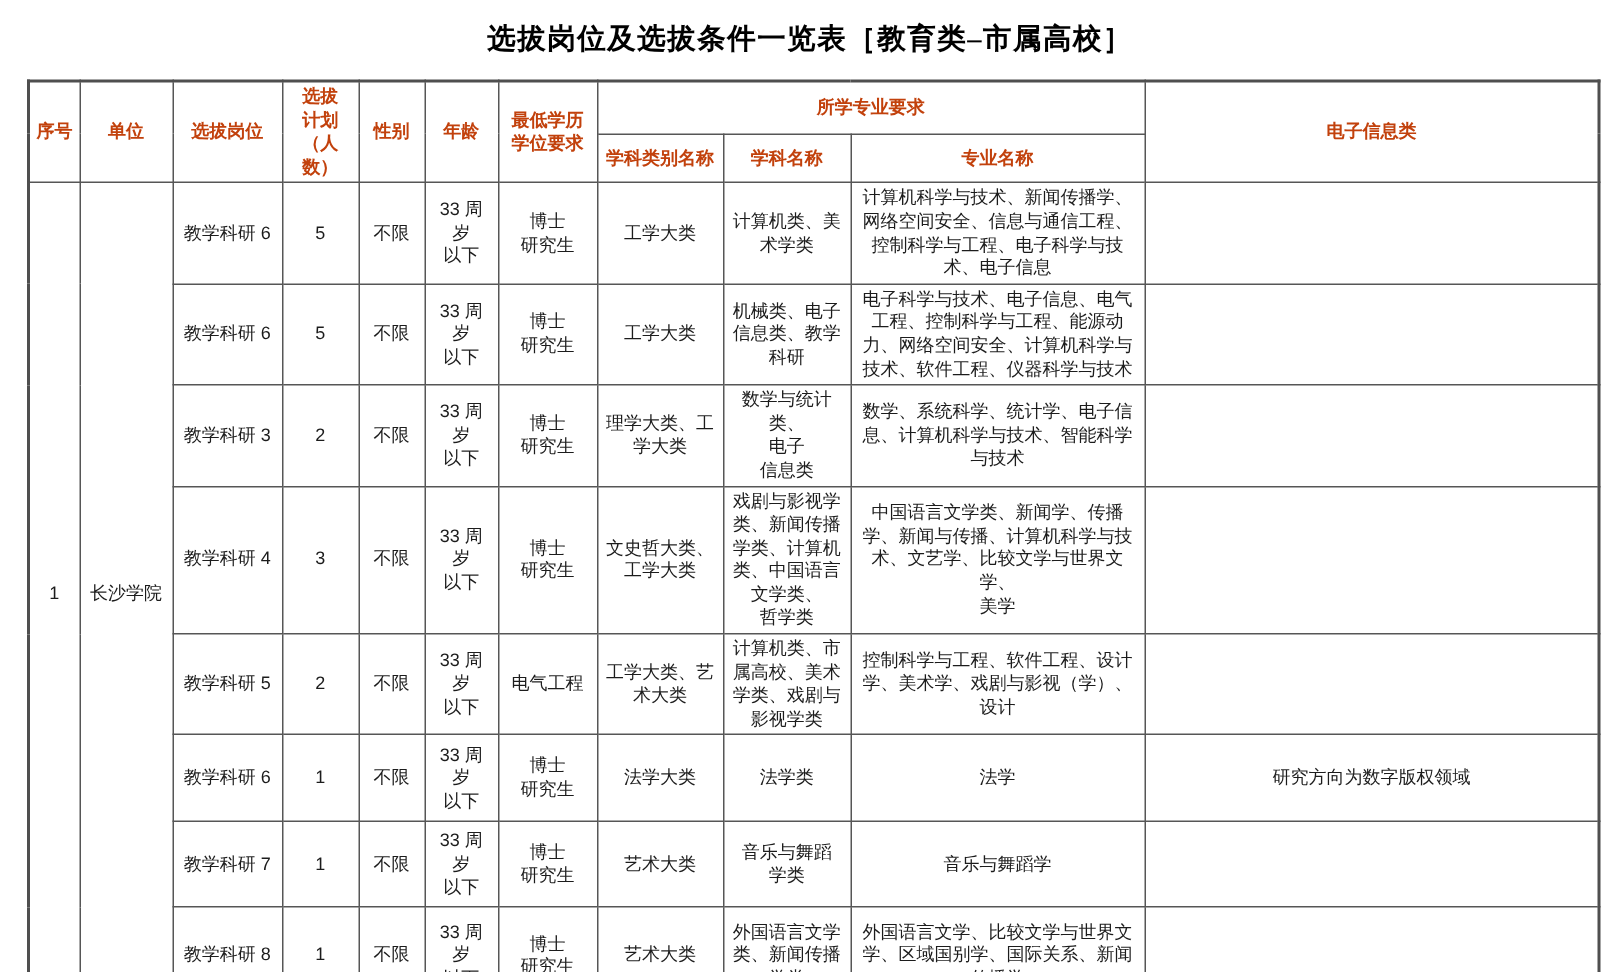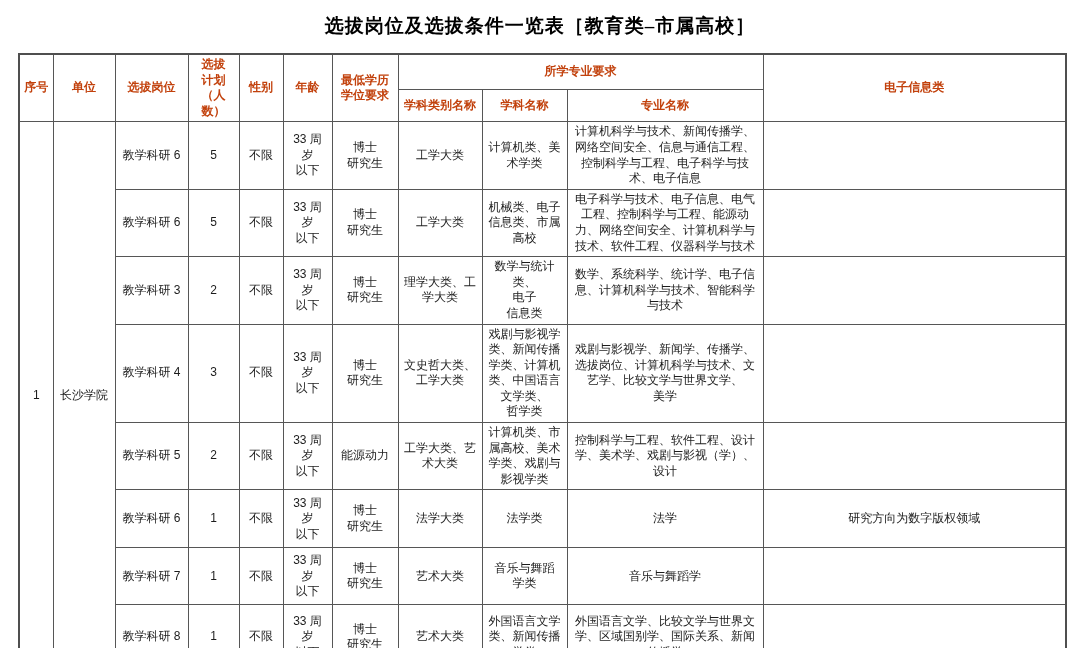--- a/index.html
+++ b/index.html
@@ -103,21 +103,21 @@
       </tr>
       <tr style="height:61px">
         <td>教学科研 6</td>
         <td>5</td>
         <td>不限</td>
         <td>33 周岁
 以下</td>
         <td>博士
 研究生</td>
         <td>工学大类</td>
-        <td>机械类、电子信息类、市属高校</td>
+        <td>机械类、电子信息类、教学科研</td>
         <td>电子科学与技术、电子信息、电气工程、控制科学与工程、能源动力、网络空间安全、计算机科学与技术、软件工程、仪器科学与技术</td>
         <td></td>
       </tr>
       <tr style="height:58px">
         <td>教学科研 3</td>
         <td>2</td>
         <td>不限</td>
         <td>33 周岁
 以下</td>
         <td>博士
@@ -133,31 +133,31 @@
         <td>教学科研 4</td>
         <td>3</td>
         <td>不限</td>
         <td>33 周岁
 以下</td>
         <td>博士
 研究生</td>
         <td>文史哲大类、工学大类</td>
         <td>戏剧与影视学类、新闻传播学类、计算机类、中国语言文学类、
 哲学类</td>
-        <td>戏剧与影视学、新闻学、传播学、选拔岗位、计算机科学与技术、文艺学、比较文学与世界文学、
+        <td>中国语言文学类、新闻学、传播学、新闻与传播、计算机科学与技术、文艺学、比较文学与世界文学、
 美学</td>
         <td></td>
       </tr>
       <tr style="height:62px">
         <td>教学科研 5</td>
         <td>2</td>
         <td>不限</td>
         <td>33 周岁
 以下</td>
-        <td>能源动力</td>
+        <td>电气工程</td>
         <td>工学大类、艺术大类</td>
         <td>计算机类、市属高校、美术学类、戏剧与影视学类</td>
         <td>控制科学与工程、软件工程、设计学、美术学、戏剧与影视（学）、设计</td>
         <td></td>
       </tr>
       <tr style="height:58px">
         <td>教学科研 6</td>
         <td>1</td>
         <td>不限</td>
         <td>33 周岁

